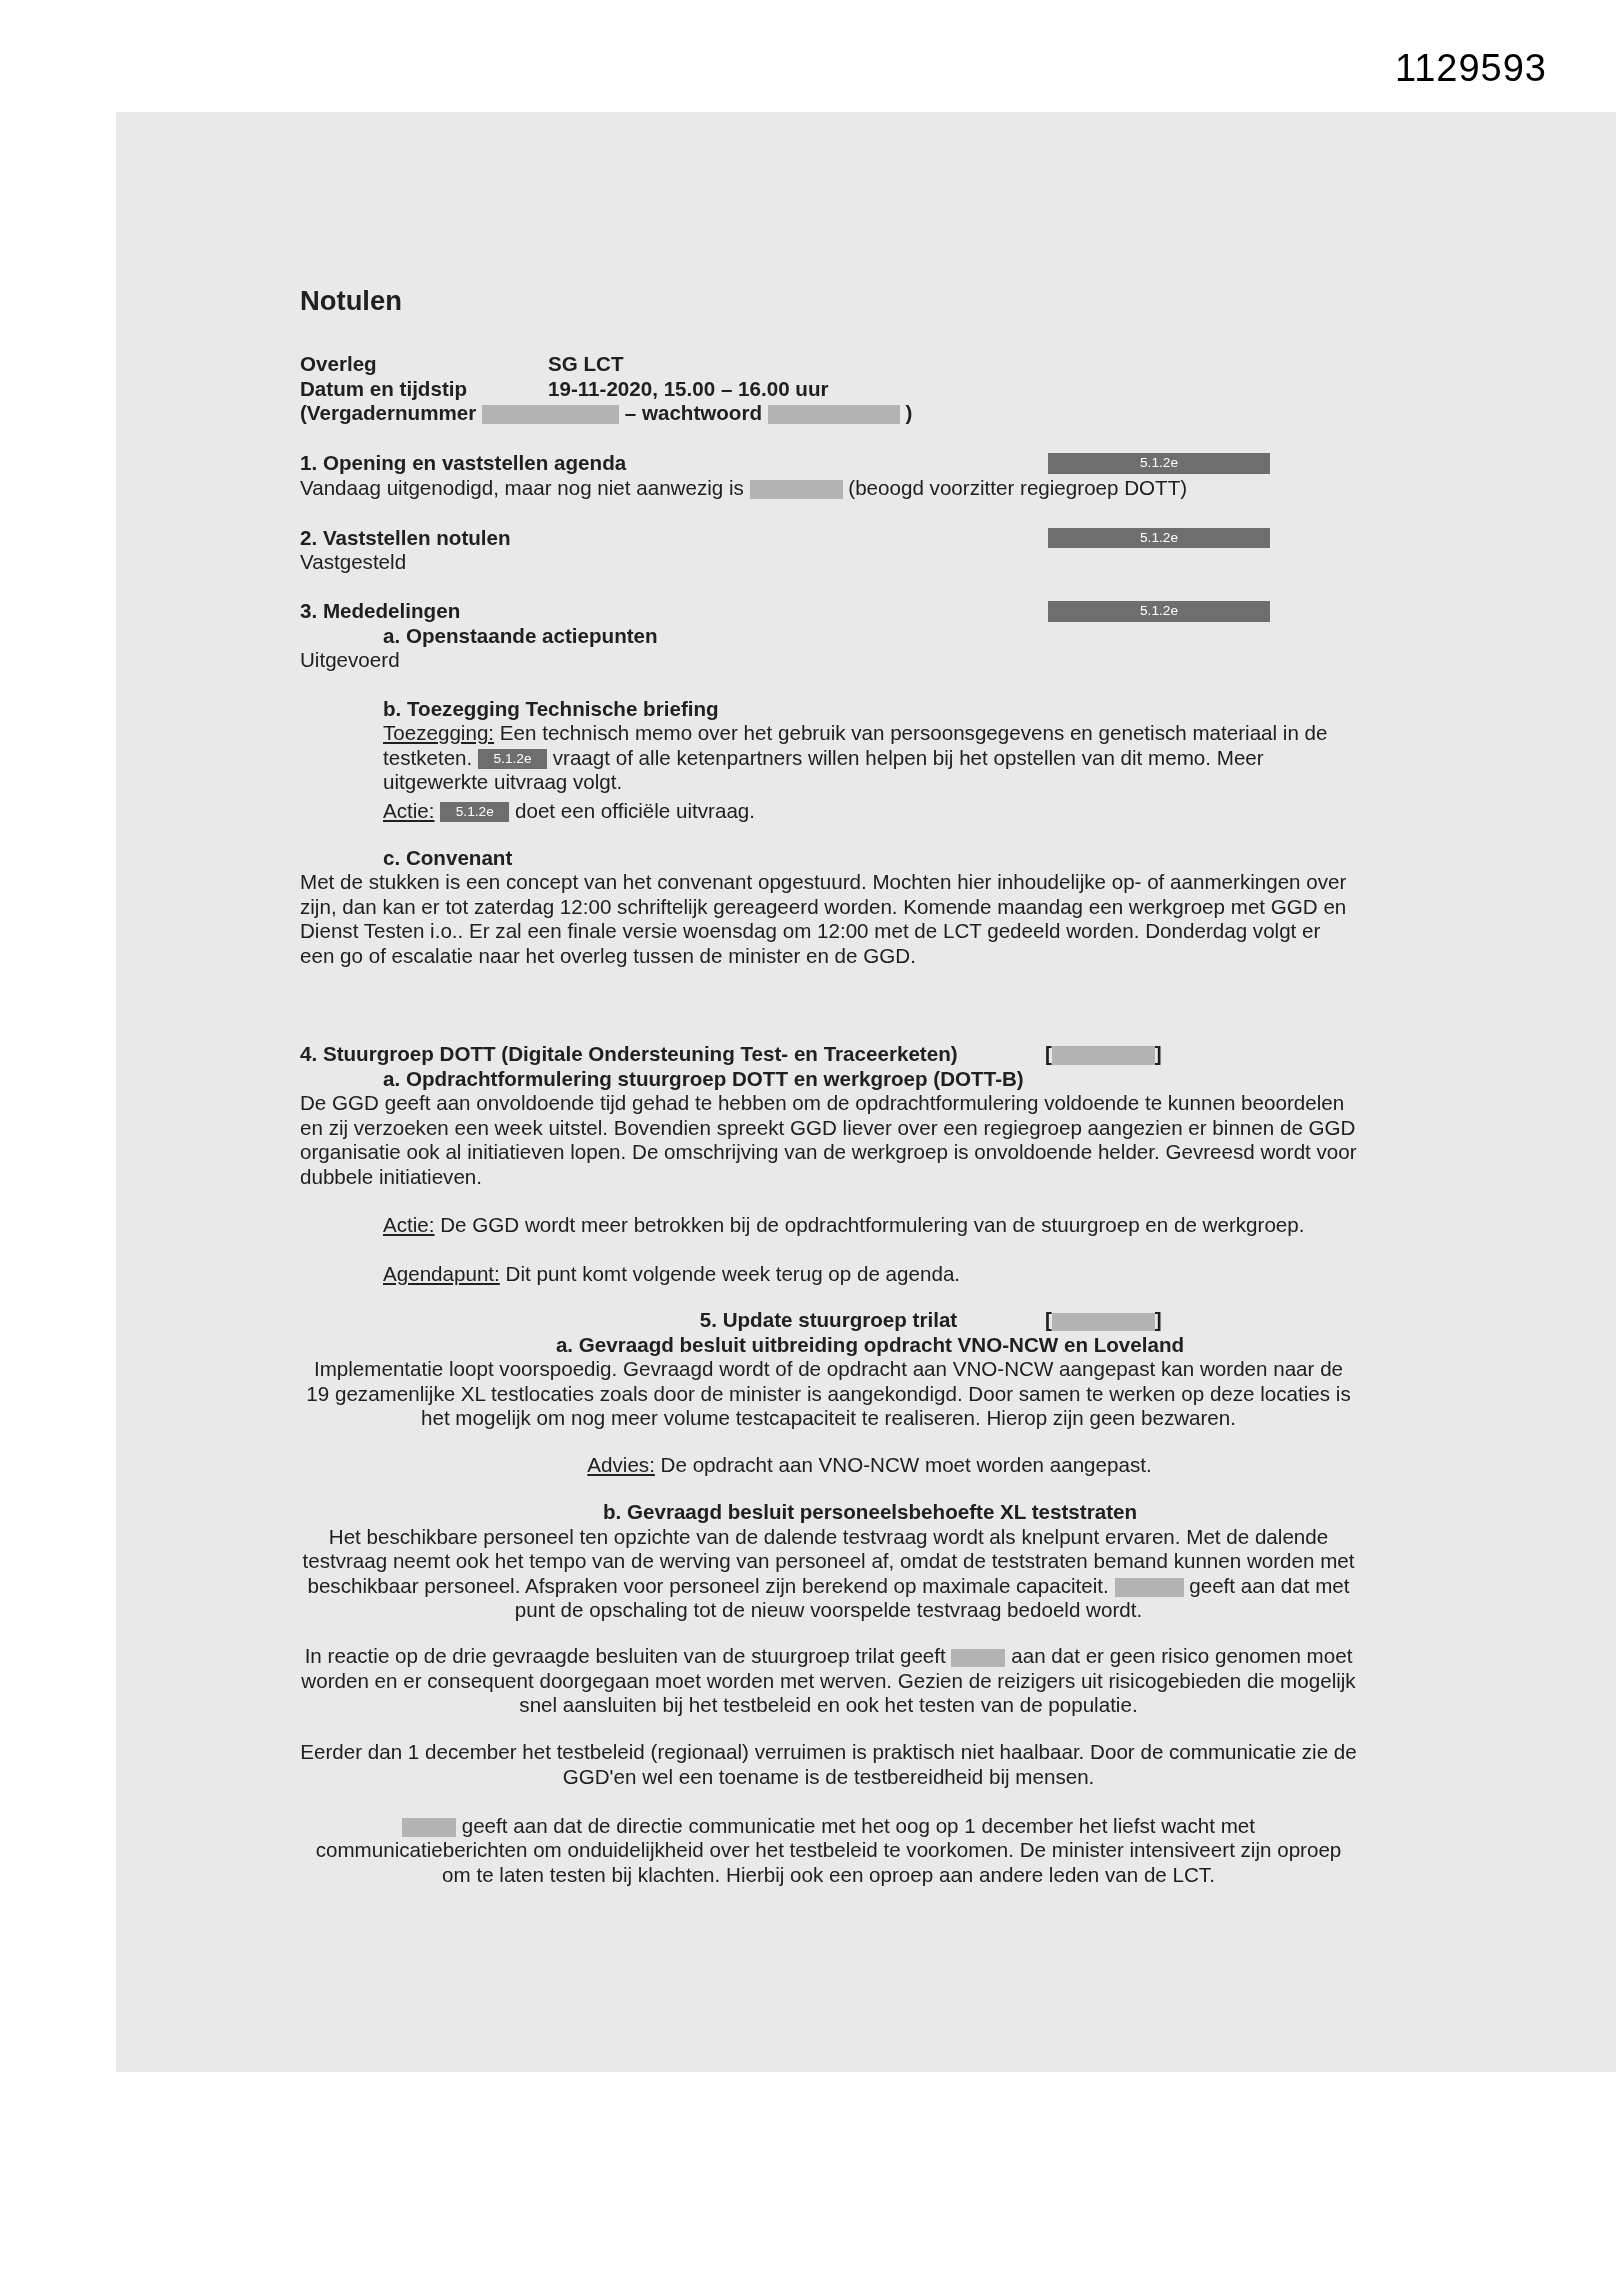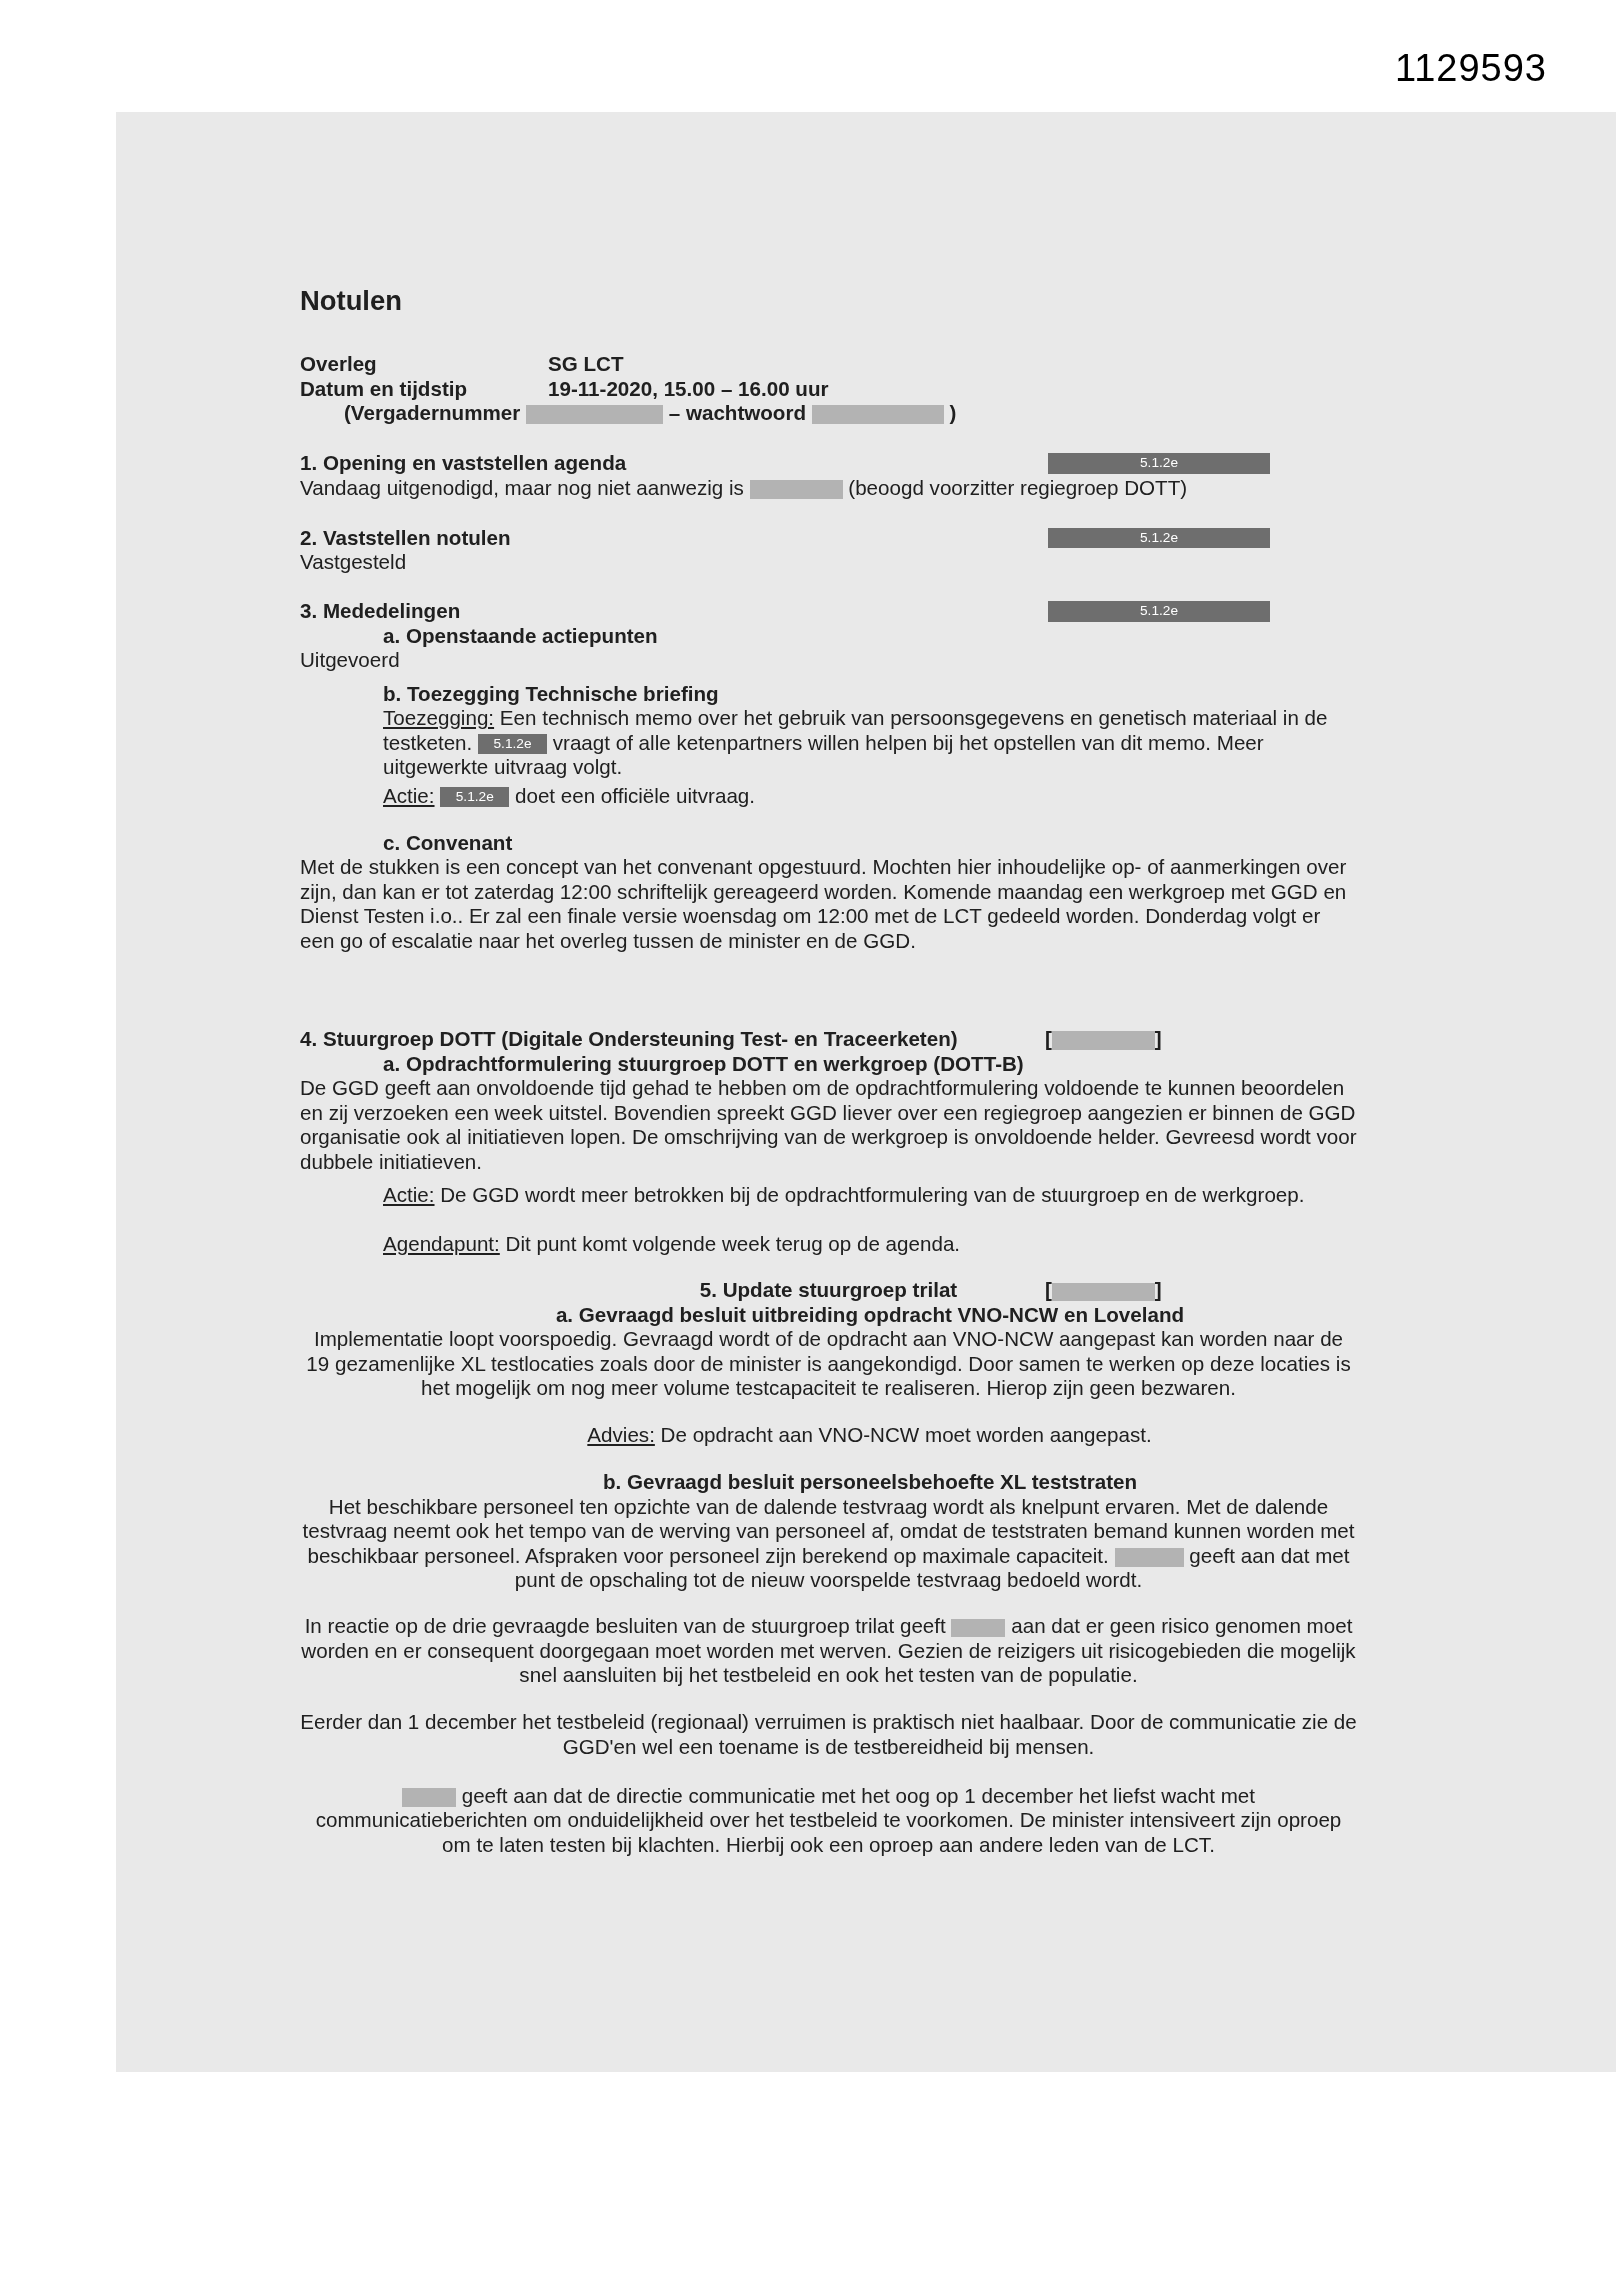--- a/index.html
+++ b/index.html
@@ -18,21 +18,21 @@
     position:absolute; left:116px; top:112px;
     width:1500px; height:1960px;
     background:#e9e9e9;
   }
   .content{
     position:absolute; left:300px; top:284px; width:1057px;
     font-size:20.6px; line-height:24.5px; color:#202020;
   }
   .title{ font-size:27.4px; line-height:33px; font-weight:bold; margin-bottom:35px; }
   .meta-row{ display:grid; grid-template-columns:248px 1fr; font-weight:bold; }
-  .meta-row.vergader{ display:block;margin-left:44px; }
+  .meta-row.vergader{ display:block; }
   .hb{ font-weight:bold; }
   .h-row{ position:relative; font-weight:bold; }
   .redact-hdr{
     position:absolute; left:748px; top:2px;
     width:222px; height:20.6px;
     background:#6e6e6e; color:#fff;
     font-size:13.7px; font-weight:normal;
     text-align:center; line-height:20.6px;
   }
   .rl{ display:inline-block; height:18.6px; background:#b3b3b3; vertical-align:text-bottom; }
@@ -44,21 +44,21 @@
     font-size:13.7px; text-align:center; line-height:19.6px;
     vertical-align:text-bottom;
   }
   .ul{ text-decoration:underline; }
   .indent{ margin-left:83px; }
   .para{ width:1057px; }
   .para.indent{ width:973px; }
   .mt3{ margin-top:4px; }
   .mt22{ margin-top:21.6px;text-align:center; }
   .mt23{ margin-top:22.5px; }
-  .mt24{ margin-top:9px; }
+  .mt24{ margin-top:24px; }
   .mt25{ margin-top:24.5px; }
   .mt26{ margin-top:25.5px; }
   .mt76{ margin-top:74px; }
   .bracket{ position:absolute; left:745px; top:0; font-weight:bold; white-space:nowrap; }
 </style>
 </head>
 <body>
 
 <div class="doc-number">1129593</div>
 

